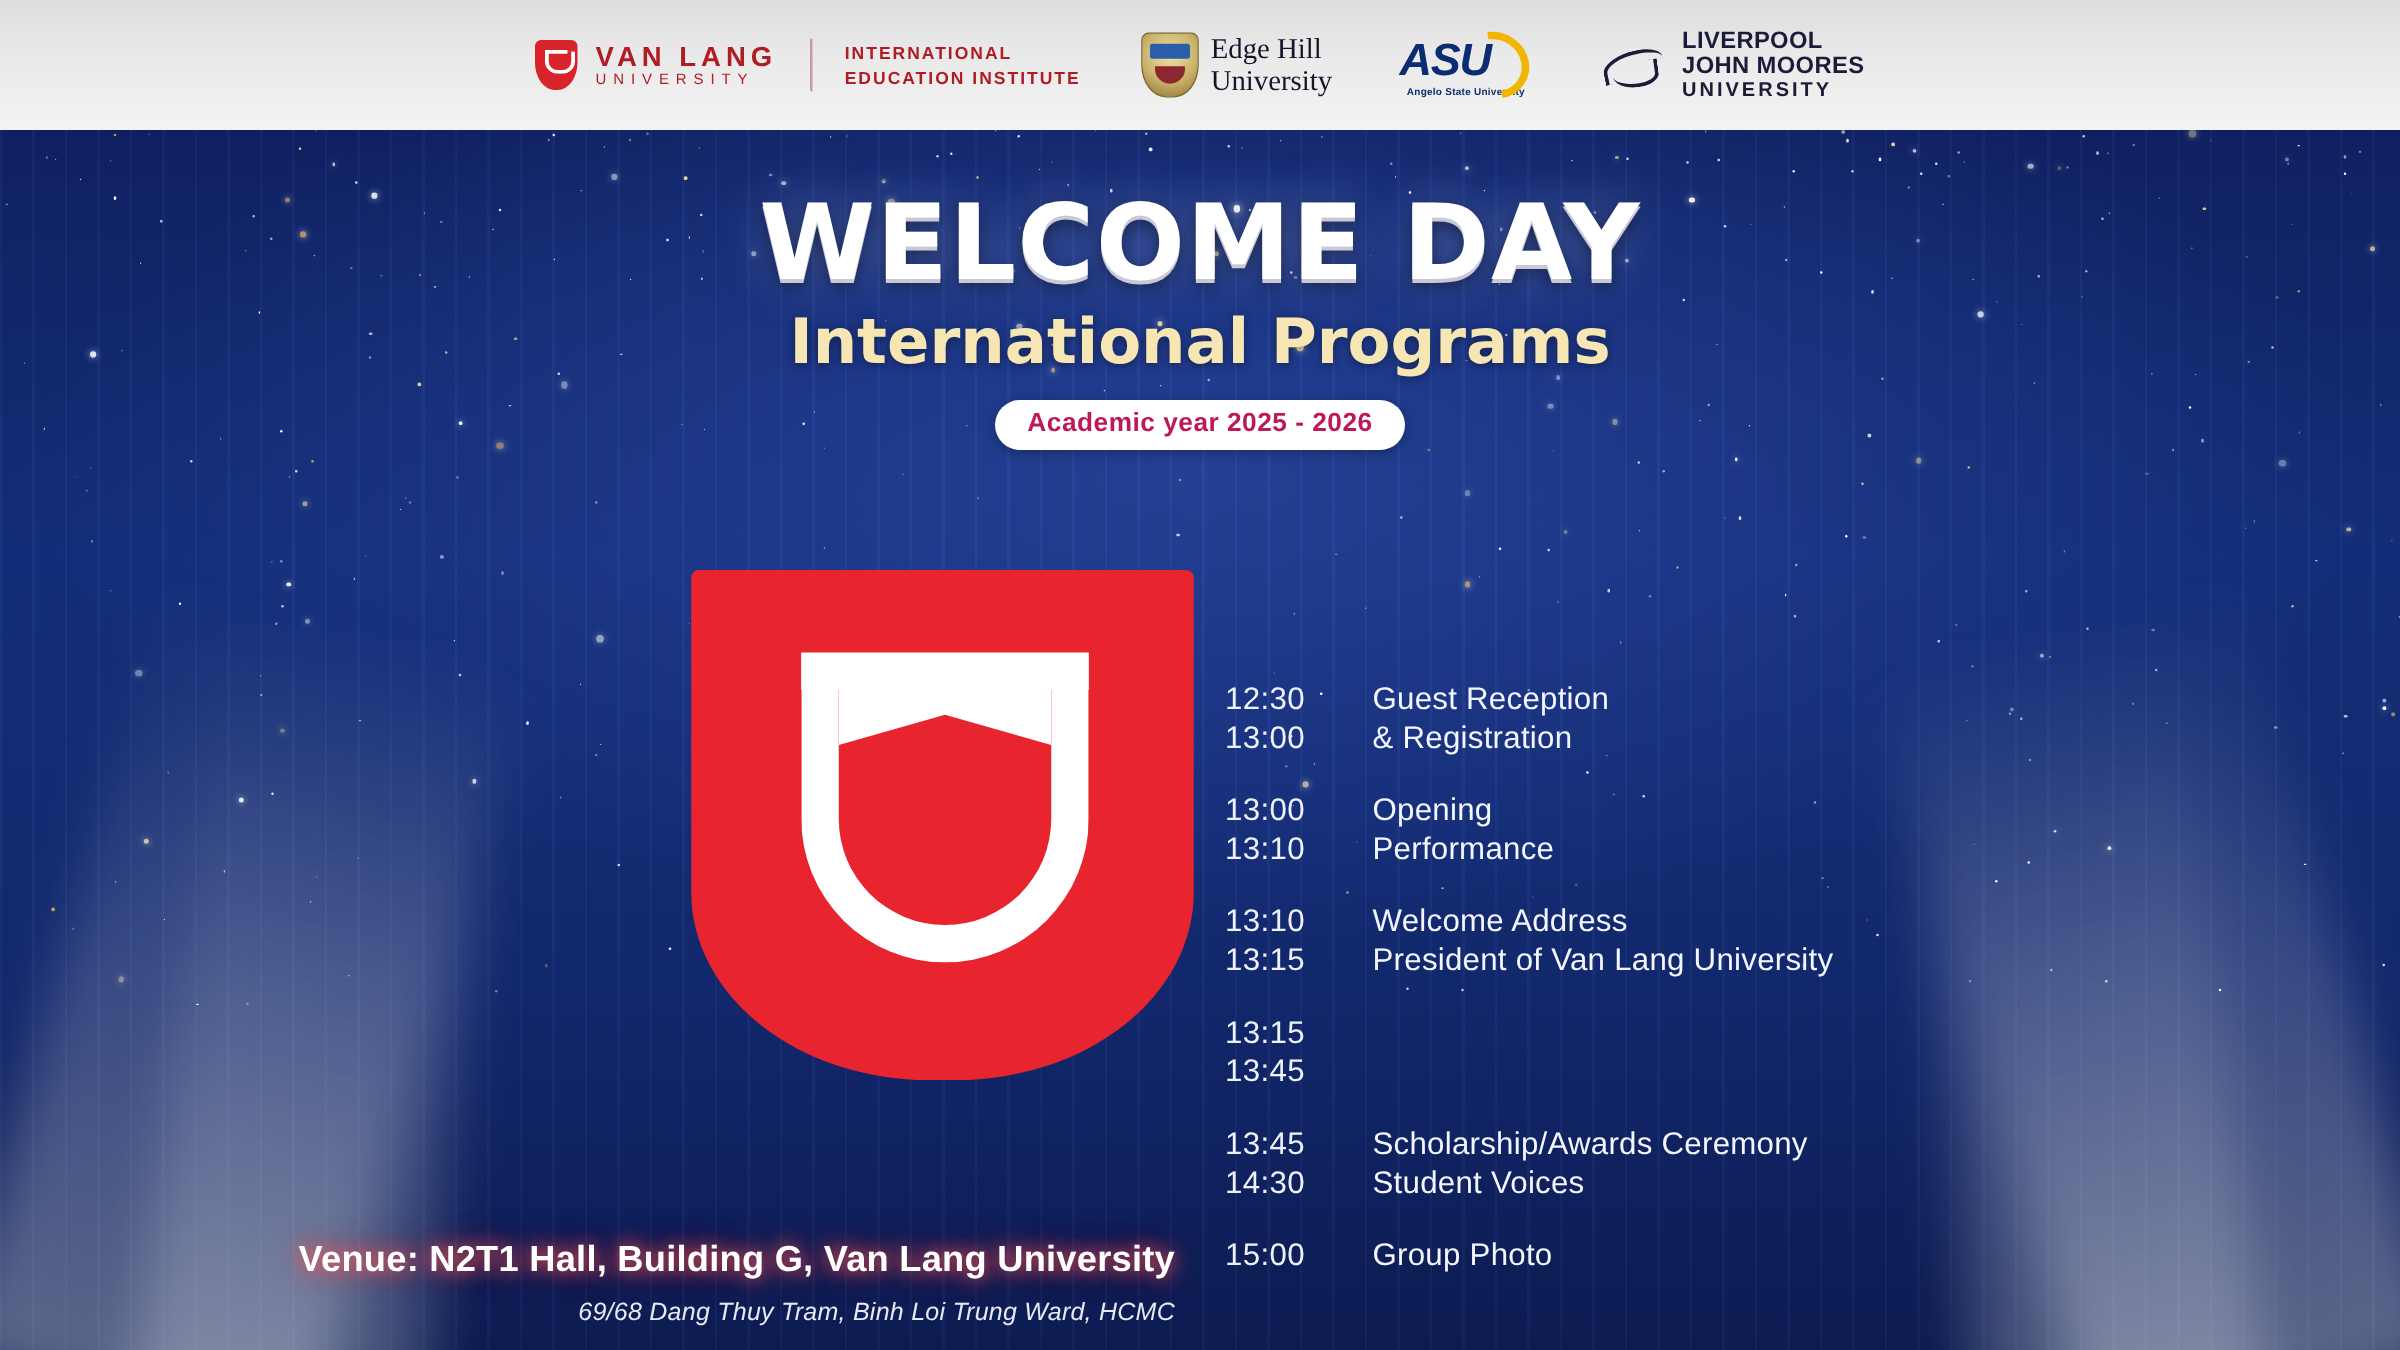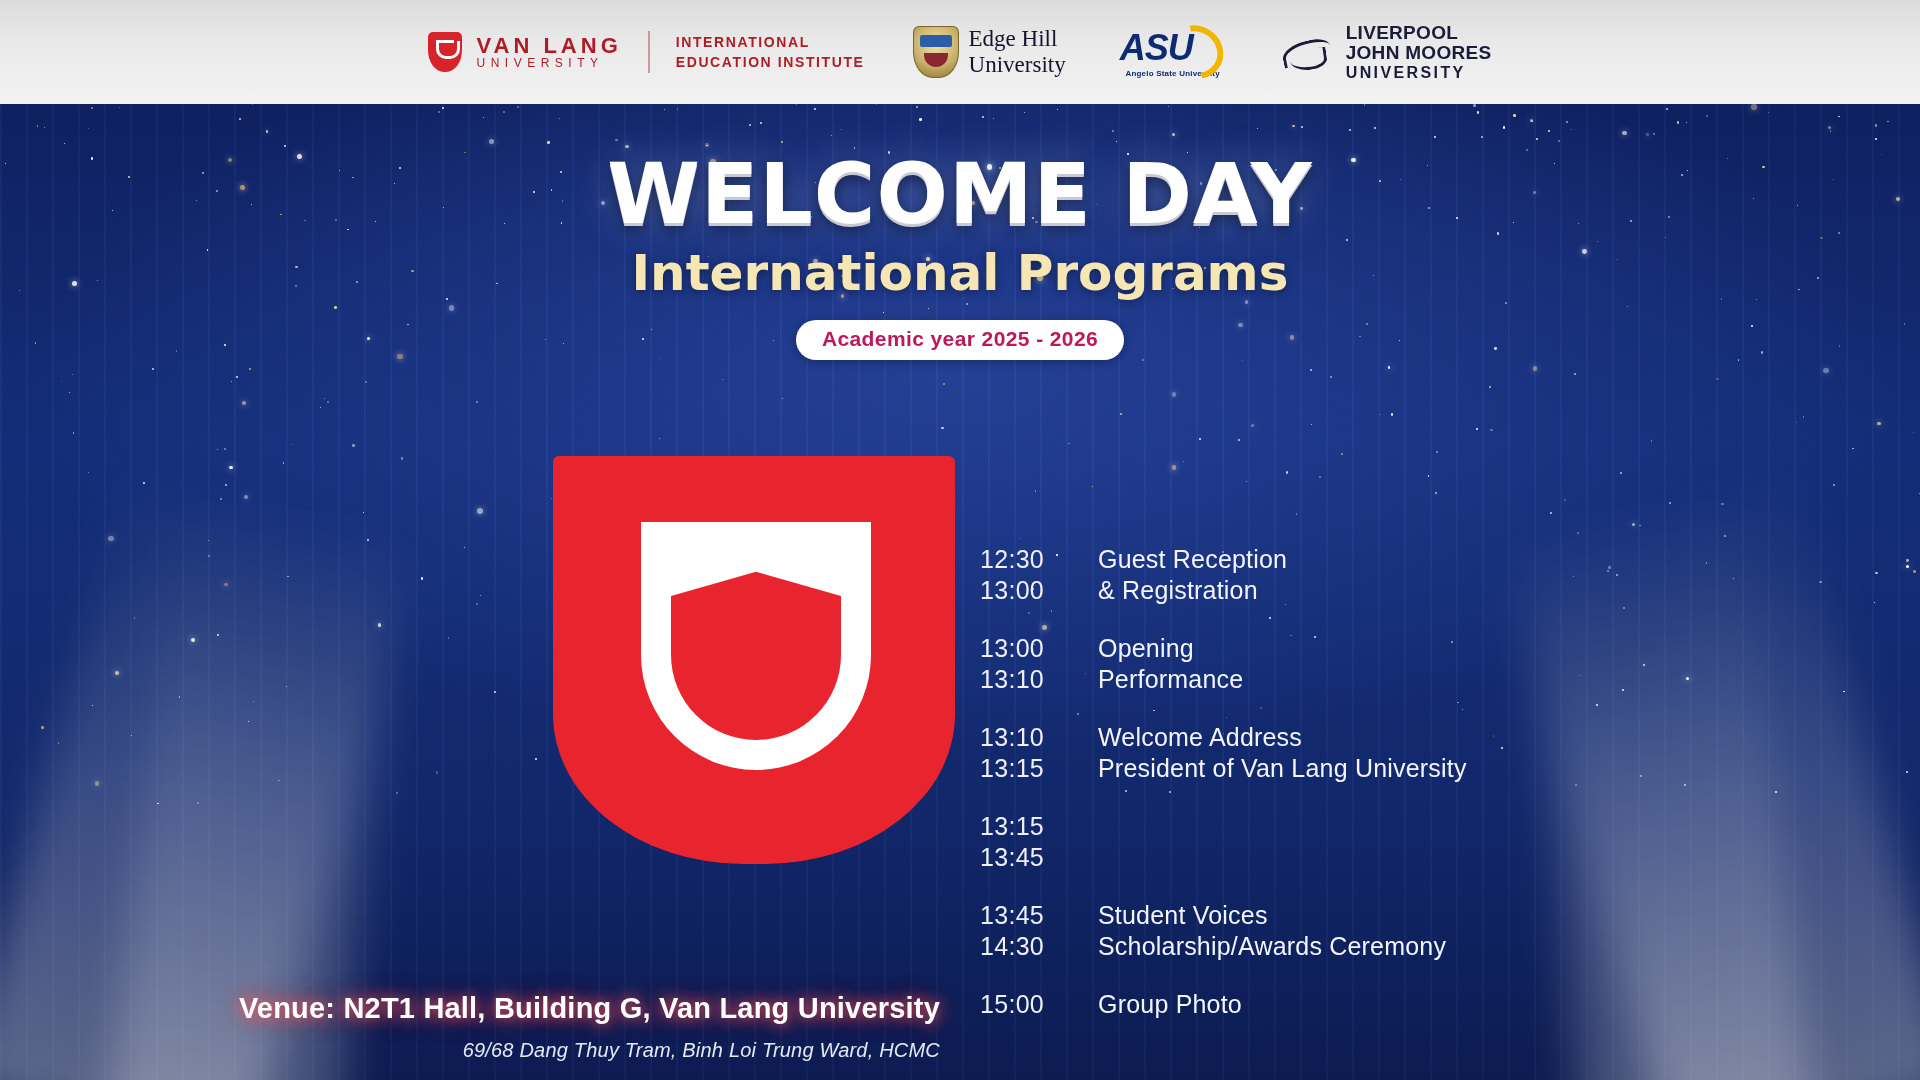--- a/index.html
+++ b/index.html
@@ -922,22 +922,22 @@
           <div>13:15</div>
           <div>13:45</div>
         </div>
       </div>
       <div class="agenda-row">
         <div class="agenda-time">
           <div>13:45</div>
           <div>14:30</div>
         </div>
         <div class="agenda-desc">
+          <div>Scholarship/Awards Ceremony</div>
           <div>Student Voices</div>
-          <div>Scholarship/Awards Ceremony</div>
         </div>
       </div>
       <div class="agenda-row">
         <div class="agenda-time">
           <div>15:00</div>
         </div>
         <div class="agenda-desc">
           <div>Group Photo</div>
         </div>
       </div>

